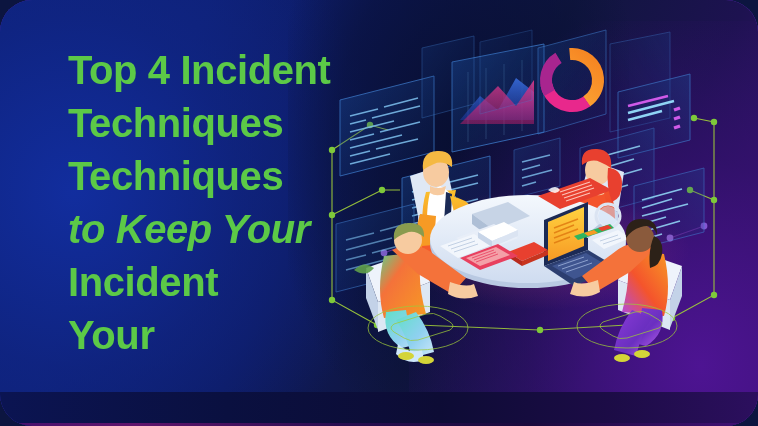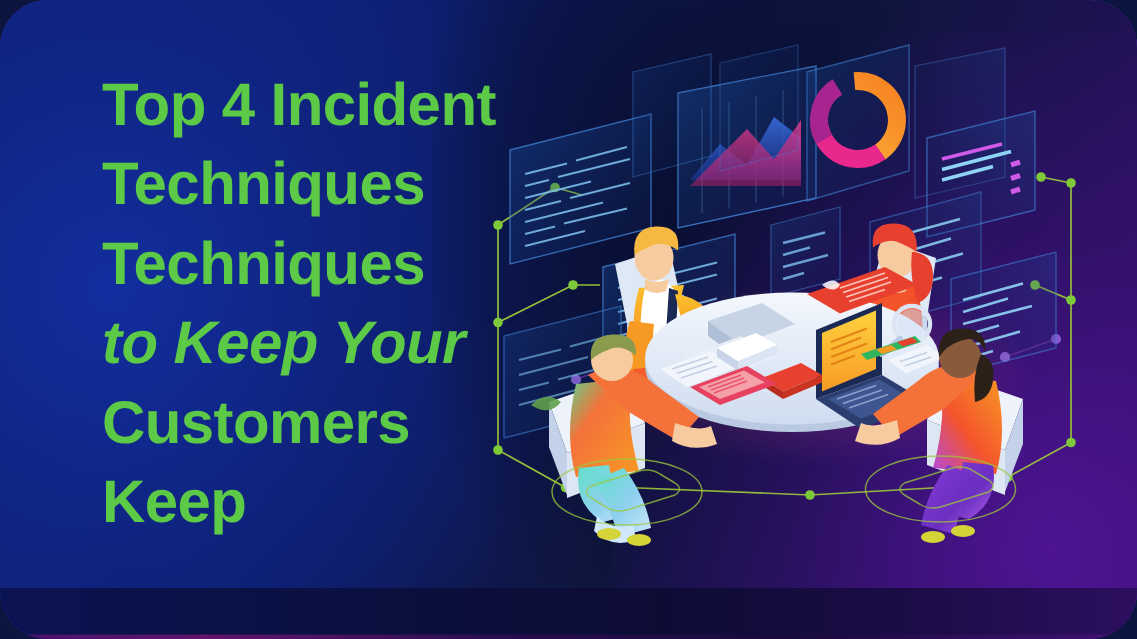--- a/index.html
+++ b/index.html
@@ -486,20 +486,20 @@
         <path d="M32 270 q10 -10 20 -2 q-8 10 -20 2 Z" fill="#5fa04a" opacity=".9"></path>
       </g>
     </svg>
   </div>
 
   <div id="headline">
     <span class="line" style="color: rgb(92, 201, 71);">Top 4 Incident</span>
     <span class="line" style="color: rgb(92, 201, 71);">Techniques</span>
     <span class="line" style="color: rgb(92, 201, 71);">Techniques</span>
     <span class="line" style="color: rgb(92, 201, 71); font-style: italic;">to Keep Your</span>
-    <span class="line" style="color: rgb(92, 201, 71);">Customers</span>
-    <span class="line" style="color: rgb(92, 201, 71);">Keep</span>
+    <span class="line" style="color: rgb(92, 201, 71);">Incident</span>
+    <span class="line" style="color: rgb(92, 201, 71);">Your</span>
   </div>
 
   <div class="bg-bottom-band"></div>
   <div class="bg-bottom-line"></div>
 
 </div>
 
 </body></html>

